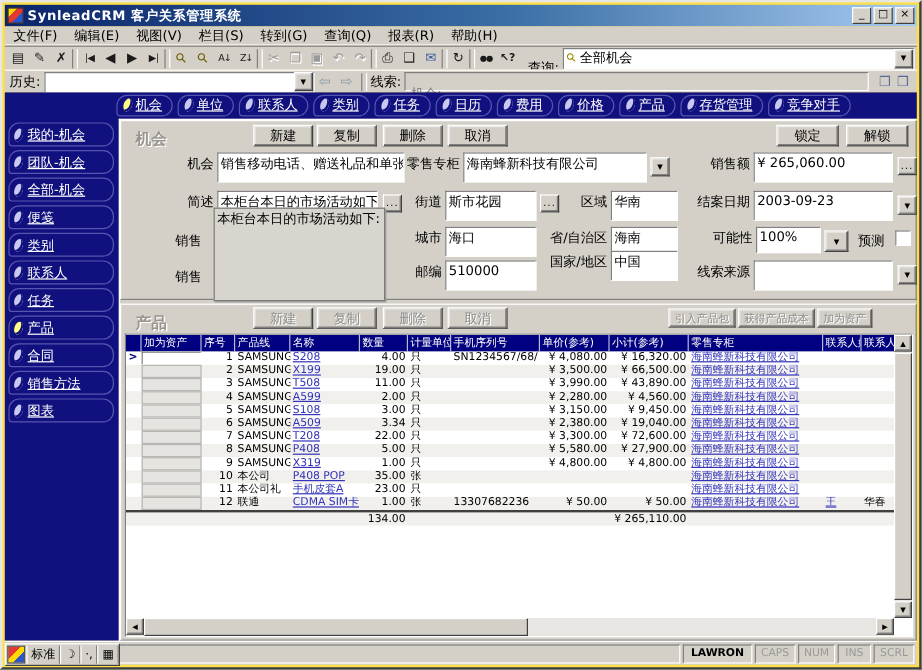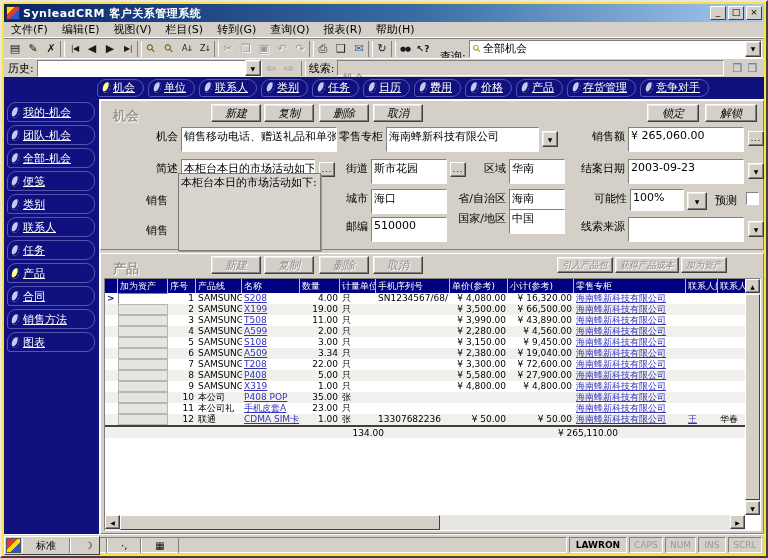--- a/index.html
+++ b/index.html
@@ -77,21 +77,21 @@
   
   .mainpanel { position:absolute; left:95px; top:22px; right:0; bottom:0; background:#d4d0c8;
     border-left:1px solid #fff; border-top:1px solid #fff; }
 
   .formsec { position:absolute; left:0; top:0; right:0; height:150px;
     border:1px solid; border-color:#fff #808080 #808080 #fff; background:#d4d0c8; }
   .section-label { position:absolute; left:12px; top:6px; font-size:13px; font-weight:bold; color:#9a968f;
     text-shadow:1px 1px 0 #ffffff; }
   .b95 { position:absolute; background:#d4d0c8; border:1px solid; border-color:#fff #404040 #404040 #fff;
     box-shadow:inset -1px -1px 0 #808080, inset 1px 1px 0 #e8e8e8; font-size:11px;
-    display:flex; align-items:center; justify-content:center; height:18px; color:#000;font-style:italic; }
+    display:flex; align-items:center; justify-content:center; height:18px; color:#000; }
   .b95.dis { color:#8d8d8d; text-shadow:1px 1px 0 #fff; }
   .b95.small { font-size:9px; height:16px; }
 
   .fld { position:absolute; display:flex; align-items:flex-start; }
   .flabel { flex:1; text-align:right; padding-right:3px; font-size:11px; padding-top:2px; white-space:nowrap; color:#000; }
   .tbox { background:#fff; border:1px solid; border-color:#808080 #fff #fff #808080; font-size:11px;
     padding:1px 2px; overflow:hidden; flex:none; color:#000; white-space:nowrap; }
   .sbtn { position:absolute; width:16px; height:15px; font-size:8px; letter-spacing:1px;
     background:#d4d0c8; border:1px solid; border-color:#fff #404040 #404040 #fff;
     box-shadow:inset -1px -1px 0 #808080; display:flex; align-items:center; justify-content:center; }
@@ -113,21 +113,21 @@
     overflow:hidden; white-space:nowrap; }
   .grow { display:grid; grid-template-columns:13px 50px 28px 46px 58px 40px 36px 74px 58px 66px 112px 32px 32px;
     height:11px; background:#fff; }
   .grid-rows .grow:nth-child(even) { background:#f1f0ec; }
   .gc { font-size:9px; line-height:11px; padding:0 2px; overflow:hidden; white-space:nowrap; color:#000; }
   .c-seq,.c-qty,.c-price,.c-sub { text-align:right; }
   .c-ind { color:#000080; font-weight:bold; }
   .cell-asset { background:#e6e4e0; border:1px solid #b8b6b2; }
   .grow.current .cell-asset { background:#fff; border-color:#808080 #fff #fff #808080; }
   .link { color:#3333bb; text-decoration:underline; }
-  .grow.total { border-top:2px solid #404040; background:#f1f0ec; height:13px;padding-left:46px; }
+  .grow.total { border-top:2px solid #404040; background:#f1f0ec; height:13px; }
   .grow.total .gc { line-height:12px; }
 
   .vscroll { position:absolute; right:0; top:0; bottom:15px; width:15px; background:#e8e6e2; }
   .hscroll { position:absolute; left:0; right:15px; bottom:0; height:15px; background:#e8e6e2; }
   .scr-btn { position:absolute; width:15px; height:14px; background:#d4d0c8; border:1px solid;
     border-color:#fff #404040 #404040 #fff; box-shadow:inset -1px -1px 0 #808080;
     font-size:6px; display:flex; align-items:center; justify-content:center; color:#000; }
   .vthumb { position:absolute; left:0; width:15px; background:#d4d0c8; border:1px solid;
     border-color:#fff #404040 #404040 #fff; }
   .hthumb { position:absolute; top:0; height:15px; background:#d4d0c8; border:1px solid;
@@ -138,21 +138,21 @@
     display:flex; align-items:center; gap:2px; padding:1px 2px; border-top:1px solid #fff; }
   .spanel { height:16px; border:1px solid; border-color:#808080 #fff #fff #808080; font-size:9px;
     display:flex; align-items:center; justify-content:center; padding:0 4px; color:#000; }
   .spanel.main { flex:1; }
   .spanel.off { color:#9a9a9a; }
   .spanel.user { font-weight:bold; min-width:58px; }
   .imebar { position:absolute; left:2px; top:534px; width:96px; height:19px; background:#d4d0c8;
     border:1px solid; border-color:#fff #404040 #404040 #fff; display:flex; align-items:center; z-index:9; }
   .ime-logo { width:15px; height:15px; margin:0 1px; flex:none;
     background:linear-gradient(135deg,#e23a2e 0 40%,#ffd900 40% 65%,#2d55c8 65%); border:1px solid #555; }
-  .ime-seg { font-size:10px; padding:0 13px; border-left:1px solid #fff; border-right:1px solid #808080;
+  .ime-seg { font-size:10px; padding:0 3px; border-left:1px solid #fff; border-right:1px solid #808080;
     height:15px; line-height:15px; white-space:nowrap; }
 </style>
 </head>
 <body>
 
 <div class="window" data-name="app-window">
 
   <div class="titlebar" data-name="title-bar">
     <span class="app-icon" data-name="app-logo-icon"></span>
     <span class="title-text" data-name="window-title">SynleadCRM 客户关系管理系统</span>

